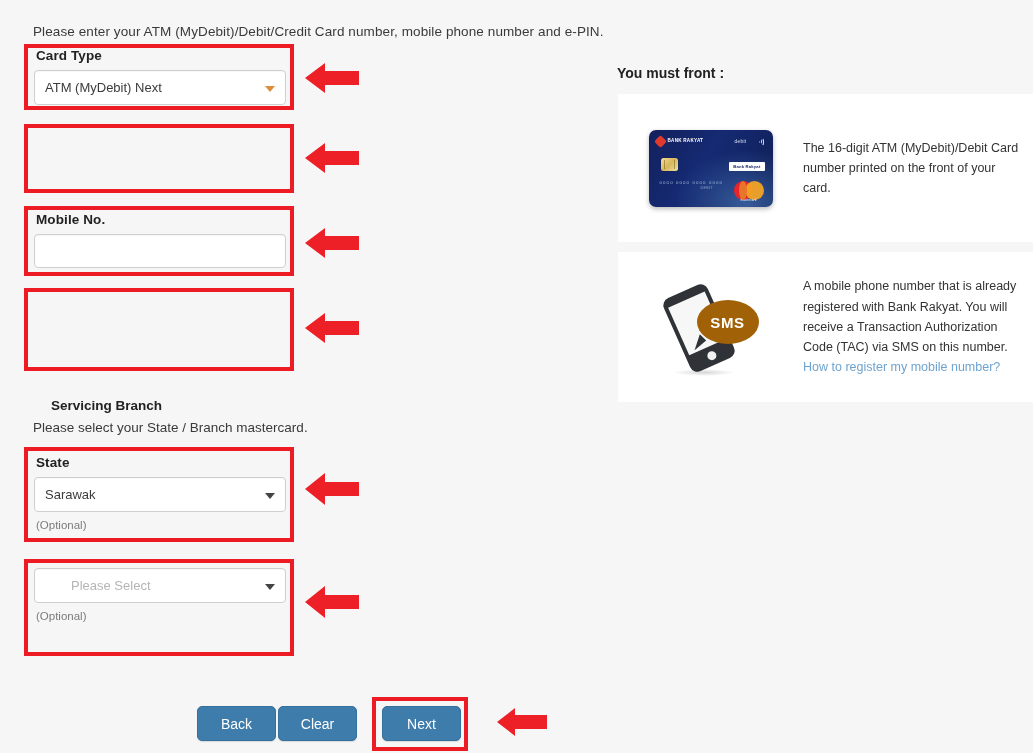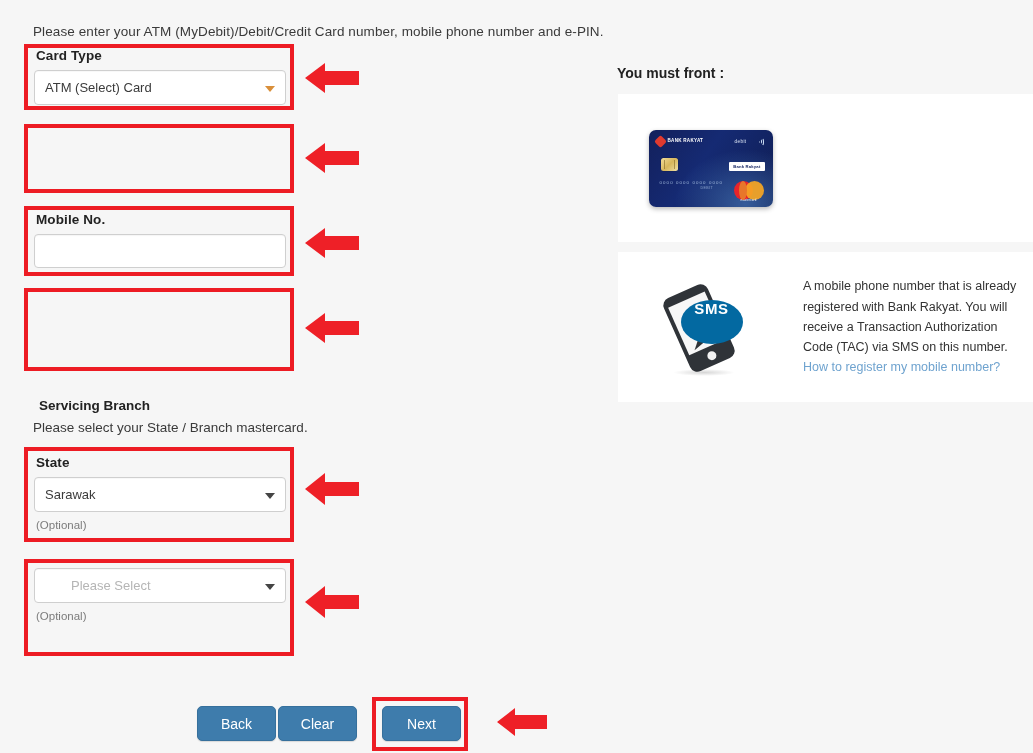--- a/index.html
+++ b/index.html
@@ -66,21 +66,21 @@
   .caret {
     position: absolute; right: 11px; top: 50%;
     width: 0; height: 0; margin-top: -2px;
     border-left: 5px solid transparent;
     border-right: 5px solid transparent;
     border-top: 6px solid #444;
   }
   .caret.orange { border-top-color: #d98f3a; }
 
   .section-title {
-    position: absolute; left: 39px; top: 398px;
+    position: absolute; left: 51px; top: 398px;
     font-size: 13.5px; font-weight: bold; color: #222;
   }
   .section-sub {
     position: absolute; left: 33px; top: 420px;
     font-size: 13.5px; color: #3a3a3a;
   }
 
   
   .arrow { position: absolute; }
 
@@ -208,24 +208,24 @@
   .sms-phone::before {
     content: ""; position: absolute; left: 4px; top: 9px;
     right: 4px; height: 52px; background: #f7f7f7;
   }
   .sms-phone::after {
     content: ""; position: absolute; left: 50%; bottom: 5px;
     width: 9px; height: 9px; margin-left: -4.5px; border-radius: 50%;
     background: #f2f2f2;
   }
   .sms-bubble {
-    position: absolute; right: 16px; top: 22px;
+    position: absolute; right: 0; top: 22px;
     width: 62px; height: 44px; border-radius: 50%;
-    background: #0369a1; z-index: 3;
-    display: flex; align-items: flex-start; justify-content: center;
+    background: #a16207; z-index: 3;
+    display: flex; align-items: center; justify-content: center;
   }
   .sms-bubble span {
     color: #fff; font-size: 15px; font-weight: bold; letter-spacing: .6px;
   }
   .sms-tail {
     position: absolute; left: 34px; top: 57px; z-index: 2;
     width: 0; height: 0;
     border-left: 8px solid #2f3338;
     border-top: 4px solid transparent;
     border-bottom: 13px solid transparent;
@@ -256,21 +256,21 @@
 <body>
 
 <div class="page">
 
   <div class="intro-text">Please enter your ATM (MyDebit)/Debit/Credit Card number, mobile phone number and e-PIN.</div>
 
   <div class="hl" style="left:24px; top:44px; width:270px; height:66px;"></div>
   <div class="field-group" style="left:34px; top:48px;">
     <span class="field-label">Card Type</span>
     <div class="sel-wrap">
-      <div class="sel-box">ATM (Select) Card</div>
+      <div class="sel-box">ATM (MyDebit) Next</div>
       <span class="caret orange"></span>
     </div>
   </div>
 
   <div class="hl" style="left:24px; top:124px; width:270px; height:69px;"></div>
 
   <div class="hl" style="left:24px; top:206px; width:270px; height:70px;"></div>
   <div class="field-group" style="left:34px; top:212px;">
     <span class="field-label">Mobile No.</span>
     <input class="txt-input" type="text" placeholder="" style="">
@@ -345,20 +345,21 @@
           <div class="bc-num">0000 0000 0000 0000</div>
           <div class="bc-mid">DEBIT</div>
           <div class="bc-mc">
             <span class="c c1"></span>
               <span class="c c2"></span>
               <span class="c c3"></span>
             <span class="bc-mc-txt">mastercard</span>
           </div>
         </div>
       </div>
+      <div class="info-text">The 16-digit ATM (MyDebit)/Debit Card number printed on the front of your card.</div>
     </div>
   </div>
 
   <div class="info-card" id="card-panel-2">
     <div class="info-body">
       <div class="info-visual">
         <div class="sms-icon">
           <div class="sms-phone"></div>
           <div class="sms-tail"></div>
           <div class="sms-bubble">

